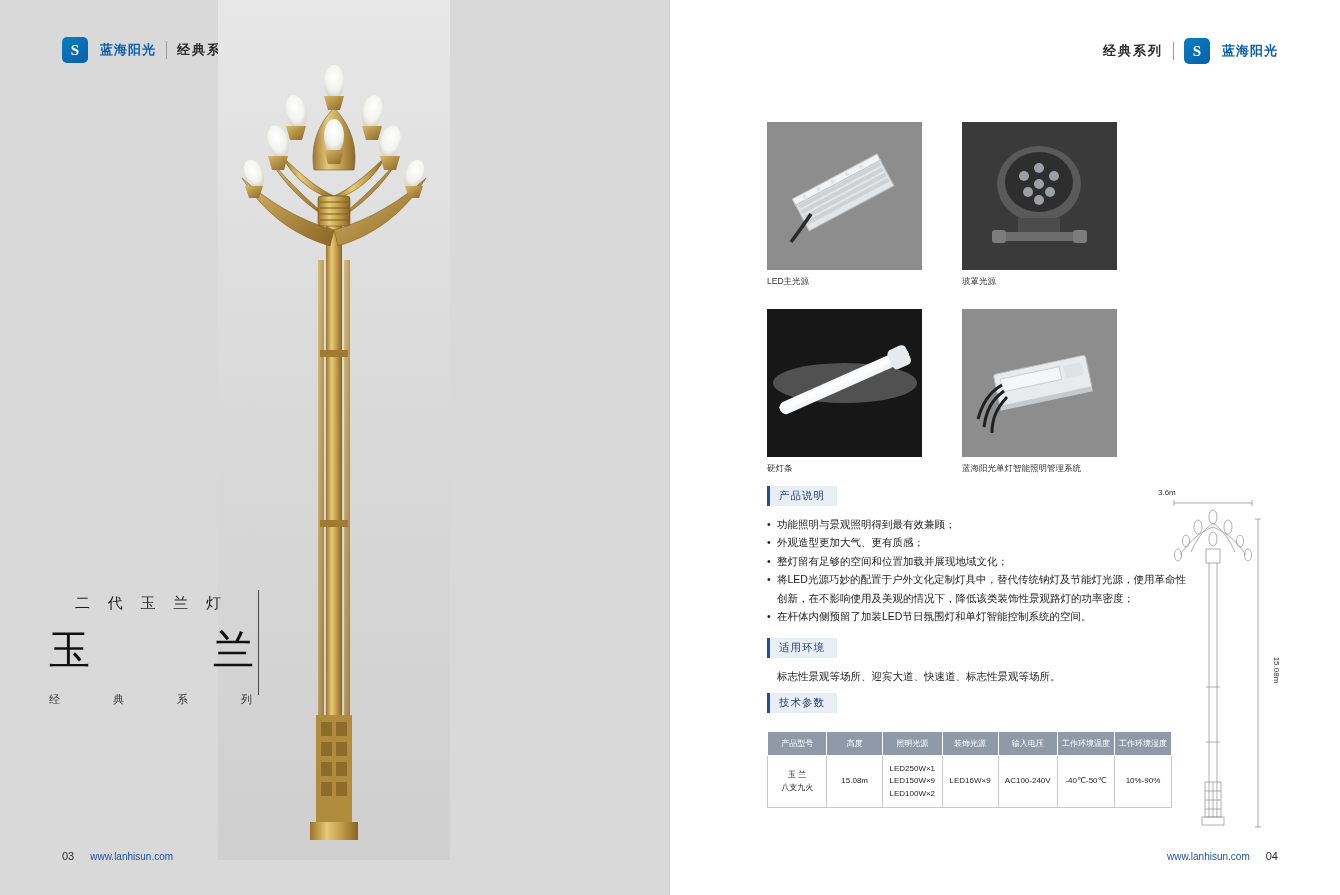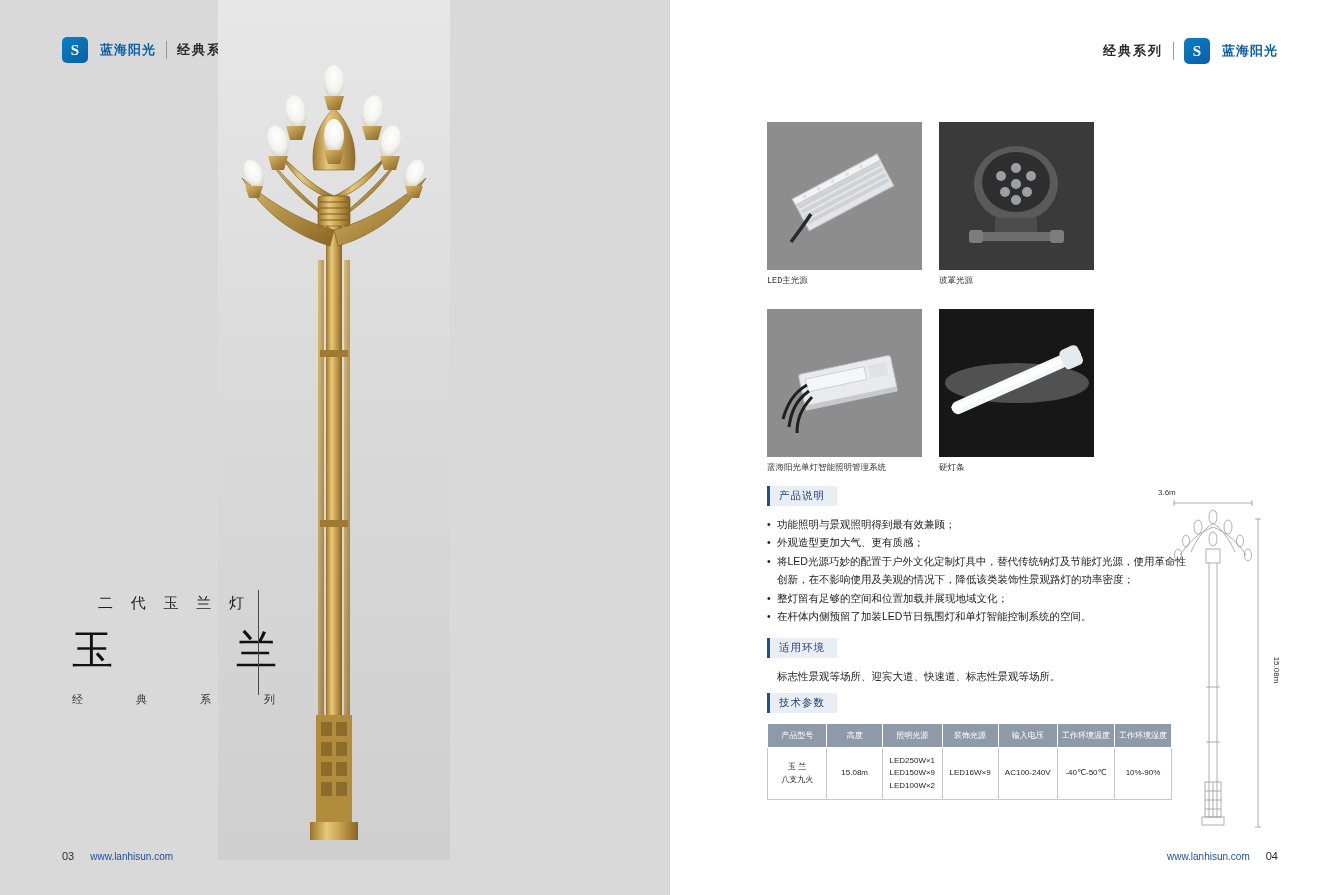--- a/index.html
+++ b/index.html
@@ -31,37 +31,37 @@
   .logo-cn { margin-left: 12px; font-size: 13px; color: #0b5fa8; letter-spacing: 1px; font-weight: bold; }
   .logo-divider { width: 1px; height: 18px; background: #9a9a9a; margin: 0 10px; }
   .logo-series { font-size: 13px; color: #2a2a2a; letter-spacing: 2px; font-weight: bold; }
 
   .photo-panel {
     position: absolute; left: 218px; top: 0; width: 232px; height: 860px;
     background: linear-gradient(180deg,#e7e7e7 0%,#dadada 45%,#cfcfcf 100%);
   }
   .lamp-wrap { position: absolute; left: 218px; top: 50px; width: 232px; height: 800px; }
 
-  .title-block { position: absolute; left: 72px; top: 594px; width: 205px; }
+  .title-block { position: absolute; left: 49px; top: 594px; width: 205px; }
   .t-line1 { font-size: 15px; letter-spacing: 7px; color: #1d1d1d; text-align: center; font-family: "Liberation Serif", serif; }
   .t-big { font-size: 41px; color: #111; display: flex; justify-content: space-between; margin-top: 10px; font-family: "Liberation Serif", serif; }
   .t-line3 { font-size: 11px; letter-spacing: 2px; color: #333; display: flex; justify-content: space-between; margin-top: 14px; }
   .title-rule { position: absolute; left: 258px; top: 590px; width: 1px; height: 105px; background: #4a4a4a; }
 
   .foot-left { position: absolute; left: 62px; bottom: 33px; display: flex; align-items: baseline; }
   .pgnum { font-size: 11px; color: #2b2b2b; }
   .url { font-size: 10px; color: #1d4f9c; margin-left: 16px; }
 
   
   .page-right { width: 670px; height: 895px; background: #fff; position: relative; }
   .logo-block-r { position: absolute; right: 62px; top: 38px; display: flex; align-items: center; }
   .logo-series-r { font-size: 13px; color: #2a2a2a; letter-spacing: 2px; font-weight: bold; }
 
   .photo-grid { position: absolute; left: 97px; top: 122px; width: 285px; }
-  .ph-row { display: flex; gap: 17px; font-family: Liberation Mono, monospace; }
+  .ph-row { display: flex; gap: 40px; }
   .ph-cell { width: 155px; }
   .ph-img { width: 155px; height: 148px; background: #8f8f8f; position: relative; overflow: hidden; }
   .ph-cap { font-size: 8.5px; color: #333; margin-top: 6px; line-height: 1.3; }
   .ph-gap { height: 22px; }
 
   .sec { position: absolute; left: 97px; }
   .sec-head {
     display: inline-block; background: #e9eef5;
     border-left: 3px solid #1c4f9c;
     font-size: 10.5px; color: #1c3f78; padding: 3px 12px 3px 9px;
@@ -70,21 +70,21 @@
   .bullets { margin: 9px 0 0 0; padding: 0; list-style: none; }
   .bullets li {
     font-size: 10.5px; color: #1b1b1b; line-height: 1.75;
     padding-left: 10px; position: relative;
   }
   .bullets li:before {
     content: "•"; position: absolute; left: 0; top: 0; color: #1b1b1b;
   }
   .plain-p { font-size: 10.5px; color: #1b1b1b; line-height: 1.8; margin: 9px 0 0 10px; }
 
-  table.spec { border-collapse: collapse; margin-top: 10px; }
+  table.spec { border-collapse: collapse; margin-top: 18px; }
   table.spec th {
     background: #8f9aa8; color: #fff; font-size: 8px; font-weight: normal;
     border: 1px solid #fff; padding: 6px 4px; text-align: center; white-space: nowrap;
   }
   table.spec td {
     border: 1px solid #c9c9c9; font-size: 8px; color: #222;
     padding: 7px 4px; text-align: center; line-height: 1.55;
   }
 
   .dwg { position: absolute; right: 72px; top: 488px; width: 110px; }
@@ -279,62 +279,62 @@
           <div class="ph-cap">玻罩光源</div>
         </div>
       </div>
 
       <div class="ph-gap"></div>
 
       <div class="ph-row">
         <div class="ph-cell">
           <div class="ph-img">
             <svg width="155" height="148" viewBox="0 0 155 148">
+              <rect width="155" height="148" fill="#171717"></rect>
+              <g transform="rotate(-24 78 74)">
+                <rect x="8" y="66" width="140" height="13" rx="6" fill="#f4f6f8"></rect>
+                <rect x="8" y="69" width="140" height="5" fill="#ffffff"></rect>
+                <rect x="128" y="62" width="20" height="21" rx="5" fill="#e6eaee"></rect>
+              </g>
+              <g opacity="0.25" fill="#ffffff">
+                <ellipse cx="78" cy="74" rx="72" ry="20"></ellipse>
+              </g>
+            </svg>
+          </div>
+          <div class="ph-cap">硬灯条</div>
+        </div>
+        <div class="ph-cell">
+          <div class="ph-img">
+            <svg width="155" height="148" viewBox="0 0 155 148">
               <rect width="155" height="148" fill="#8d8d8d"></rect>
               <g transform="rotate(-12 78 74)">
                 <rect x="34" y="56" width="94" height="34" rx="3" fill="#e8eaec" stroke="#b9bcbf"></rect>
                 <rect x="40" y="62" width="60" height="13" fill="#f5f6f7" stroke="#cdd0d3"></rect>
                 <rect x="104" y="62" width="18" height="13" fill="#dfe2e4"></rect>
                 <rect x="34" y="88" width="94" height="5" fill="#c7cacd"></rect>
               </g>
               <g stroke="#1f1f1f" stroke-width="3" fill="none">
                 <path d="M40 76 C 26 84 20 96 16 110"></path>
                 <path d="M42 82 C 28 92 24 104 22 118"></path>
                 <path d="M45 88 C 34 100 30 110 30 124"></path>
               </g>
             </svg>
           </div>
           <div class="ph-cap">蓝海阳光单灯智能照明管理系统</div>
         </div>
-        <div class="ph-cell">
-          <div class="ph-img">
-            <svg width="155" height="148" viewBox="0 0 155 148">
-              <rect width="155" height="148" fill="#171717"></rect>
-              <g transform="rotate(-24 78 74)">
-                <rect x="8" y="66" width="140" height="13" rx="6" fill="#f4f6f8"></rect>
-                <rect x="8" y="69" width="140" height="5" fill="#ffffff"></rect>
-                <rect x="128" y="62" width="20" height="21" rx="5" fill="#e6eaee"></rect>
-              </g>
-              <g opacity="0.25" fill="#ffffff">
-                <ellipse cx="78" cy="74" rx="72" ry="20"></ellipse>
-              </g>
-            </svg>
-          </div>
-          <div class="ph-cap">硬灯条</div>
-        </div>
       </div>
     </div>
 
     <div class="sec" style="top:485px; width:425px;">
       <div class="sec-head">产品说明</div>
       <ul class="bullets">
         <li>功能照明与景观照明得到最有效兼顾；</li>
         <li>外观造型更加大气、更有质感；</li>
+        <li>整灯留有足够的空间和位置加载并展现地域文化；</li>
         <li>将LED光源巧妙的配置于户外文化定制灯具中，替代传统钠灯及节能灯光源，使用革命性创新，在不影响使用及美观的情况下，降低该类装饰性景观路灯的功率密度；</li>
-        <li>整灯留有足够的空间和位置加载并展现地域文化；</li>
         <li>在杆体内侧预留了加装LED节日氛围灯和单灯智能控制系统的空间。</li>
       </ul>
     </div>
 
     <div class="sec" style="top:637px; width:425px;">
       <div class="sec-head">适用环境</div>
       <div class="plain-p">标志性景观等场所、迎宾大道、快速道、标志性景观等场所。</div>
     </div>
 
     <div class="sec" style="top:692px; width:405px;">

